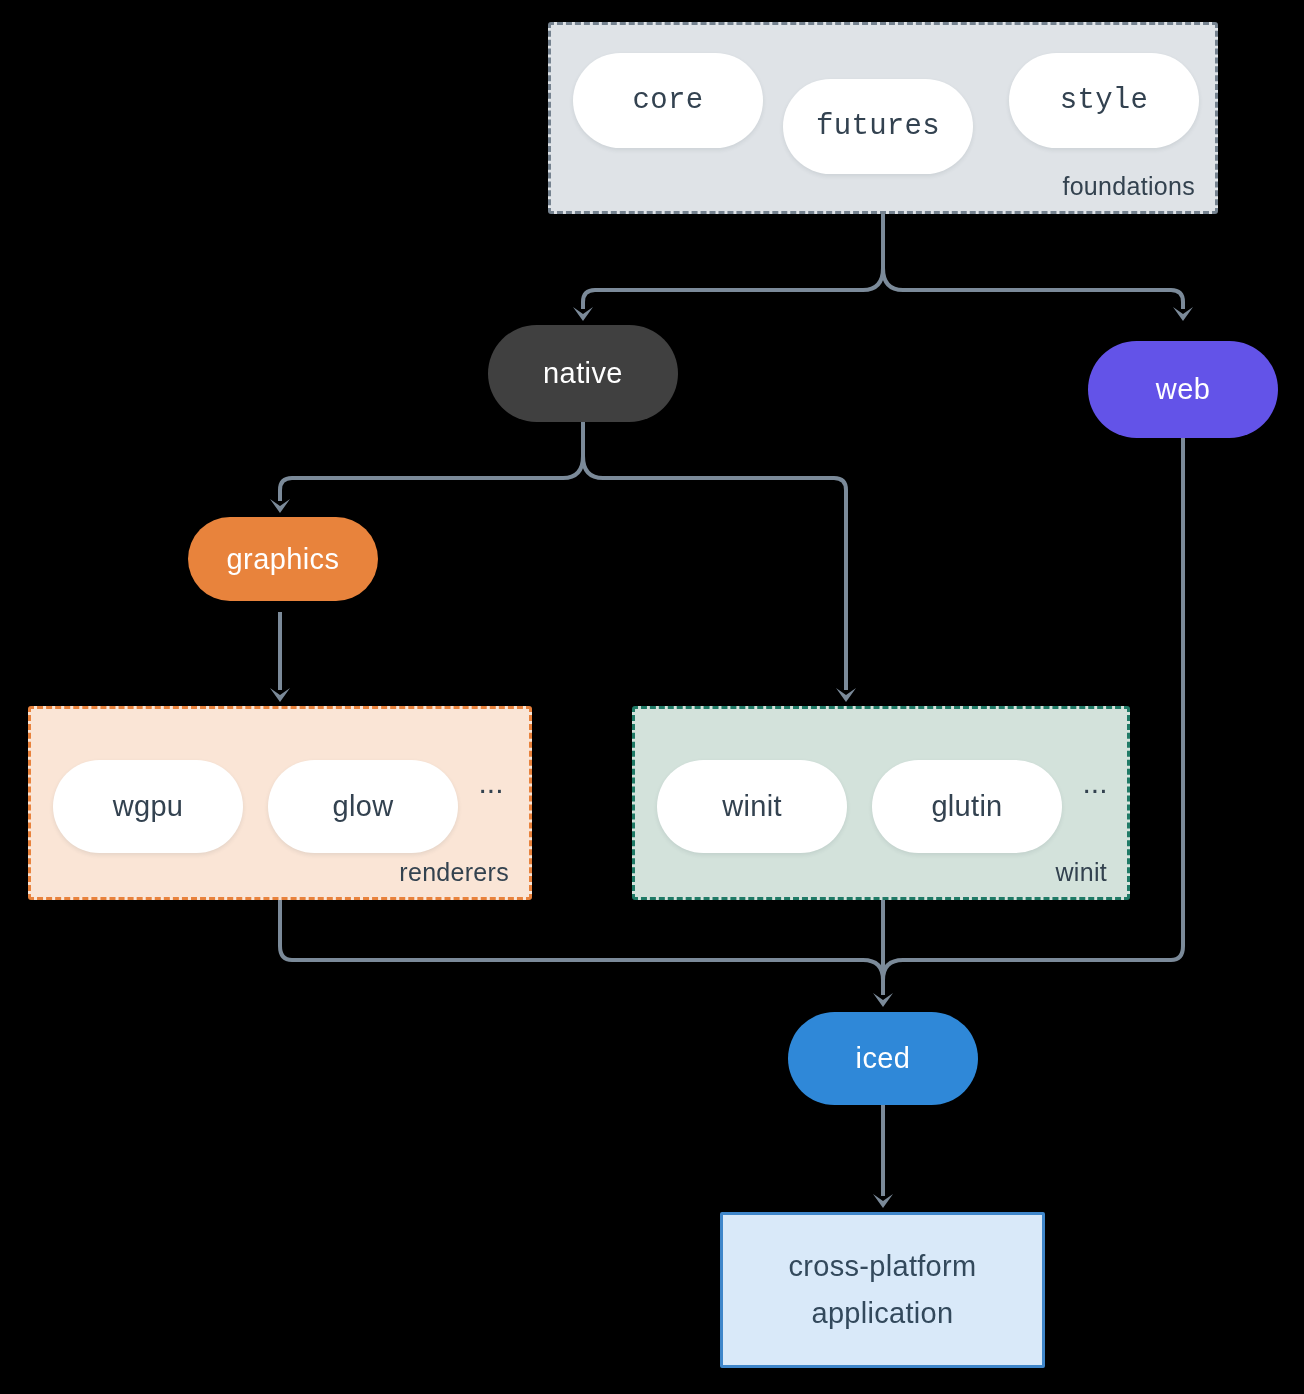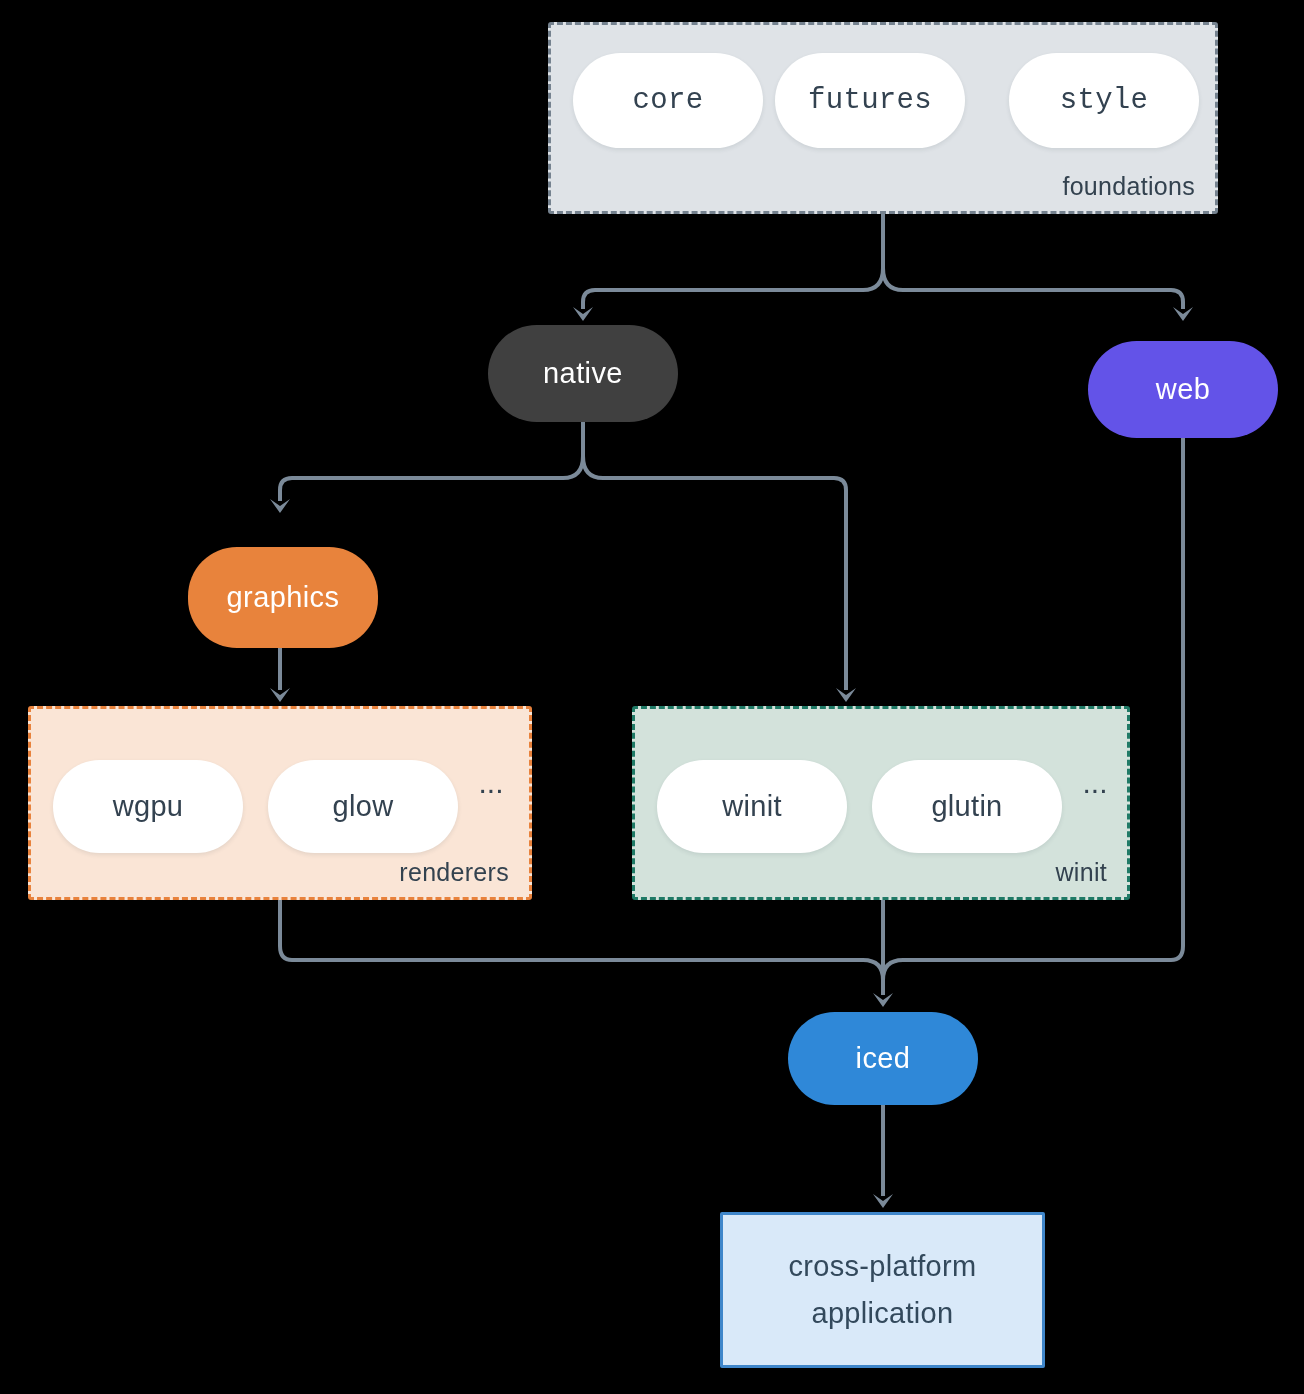--- a/index.html
+++ b/index.html
@@ -23,29 +23,29 @@
     box-shadow:0 2px 4px rgba(40,55,70,.10);letter-spacing:.3px;}
   .pill.in-group{width:190px;height:93px;top:27px;margin-top:24px;}
   .pill.p1{left:22px;} .pill.p2{left:237px;}
   .dots{position:absolute;left:430px;top:27px;width:60px;height:93px;
     display:flex;align-items:center;justify-content:center;
     font-size:30px;color:#33424f;box-shadow:none;}
   .node{position:absolute;display:flex;align-items:center;justify-content:center;
     border-radius:49px;font-size:29px;color:#fff;letter-spacing:.4px;}
   .node.native{left:488px;top:325px;width:190px;height:97px;background:#404040;}
   .node.web{left:1088px;top:325px;width:190px;height:97px;background:#6353e8;margin-top:16px;}
-  .node.graphics{left:188px;top:547px;width:190px;height:101px;background:#e8833c;}
+  .node.graphics{left:188px;top:517px;width:190px;height:84px;background:#e8833c;}
   .node.iced{left:788px;top:1012px;width:190px;height:93px;background:#2f88d8;}
   .appbox{position:absolute;left:720px;top:1212px;width:325px;height:156px;
     background:#d9e9f9;border:3px solid #3f86ca;border-radius:2px;box-sizing:border-box;
     display:flex;flex-direction:column;align-items:center;justify-content:center;
     font-size:29px;line-height:47px;color:#33495c;letter-spacing:.3px;}
   .pillrow{position:absolute;left:0;top:28px;width:100%;height:95px;}
   .fpill{position:absolute;top:0;width:190px;height:95px;font-family:Liberation Mono, monospace;}
-  .fpill.f1{left:22px;} .fpill.f2{left:224px;} .fpill.f3{left:458px;}
+  .fpill.f1{left:22px;} .fpill.f2{left:232px;margin-top:26px;} .fpill.f3{left:458px;}
 </style>
 </head>
 <body>
 
 <div class="stage">
 
   <svg class="wires" width="1304" height="1394" viewBox="0 0 1304 1394">
     <g stroke="#7b8a99" stroke-width="4" fill="none">
 
       <path d="M 883 214 L 883 268 Q 883 290 863 290 L 595 290 Q 583 290 583 302 L 583 309"></path>

